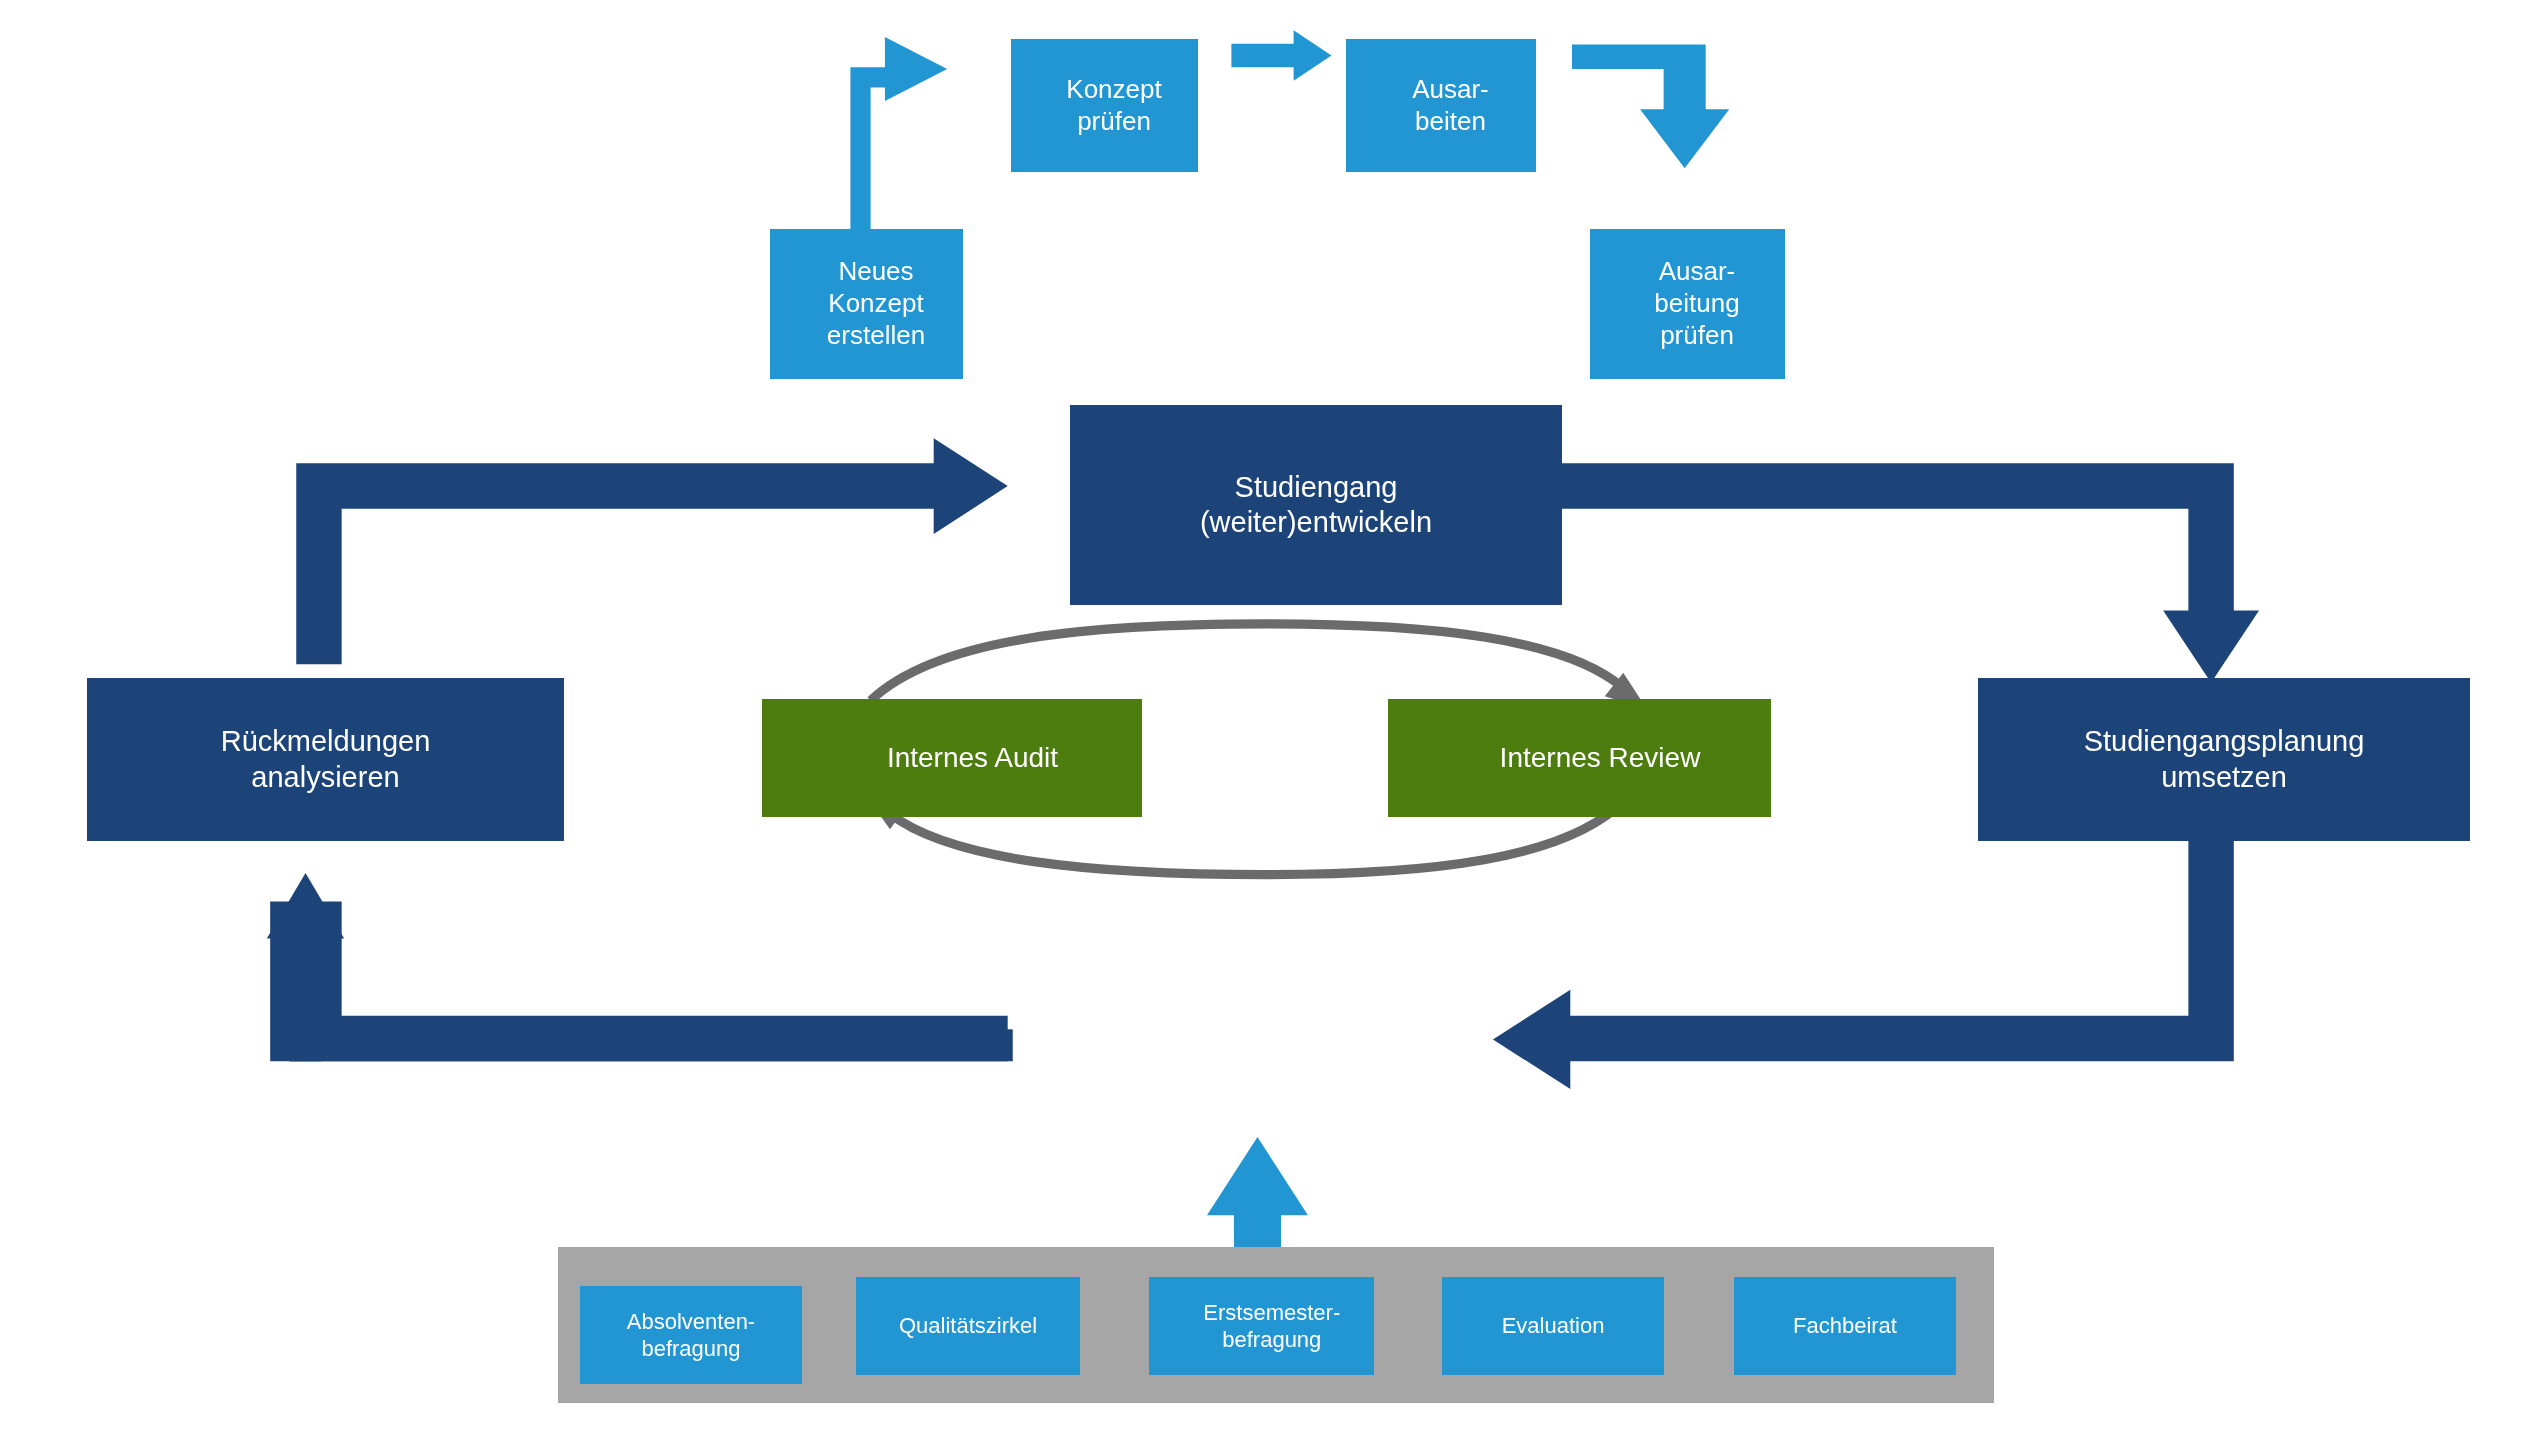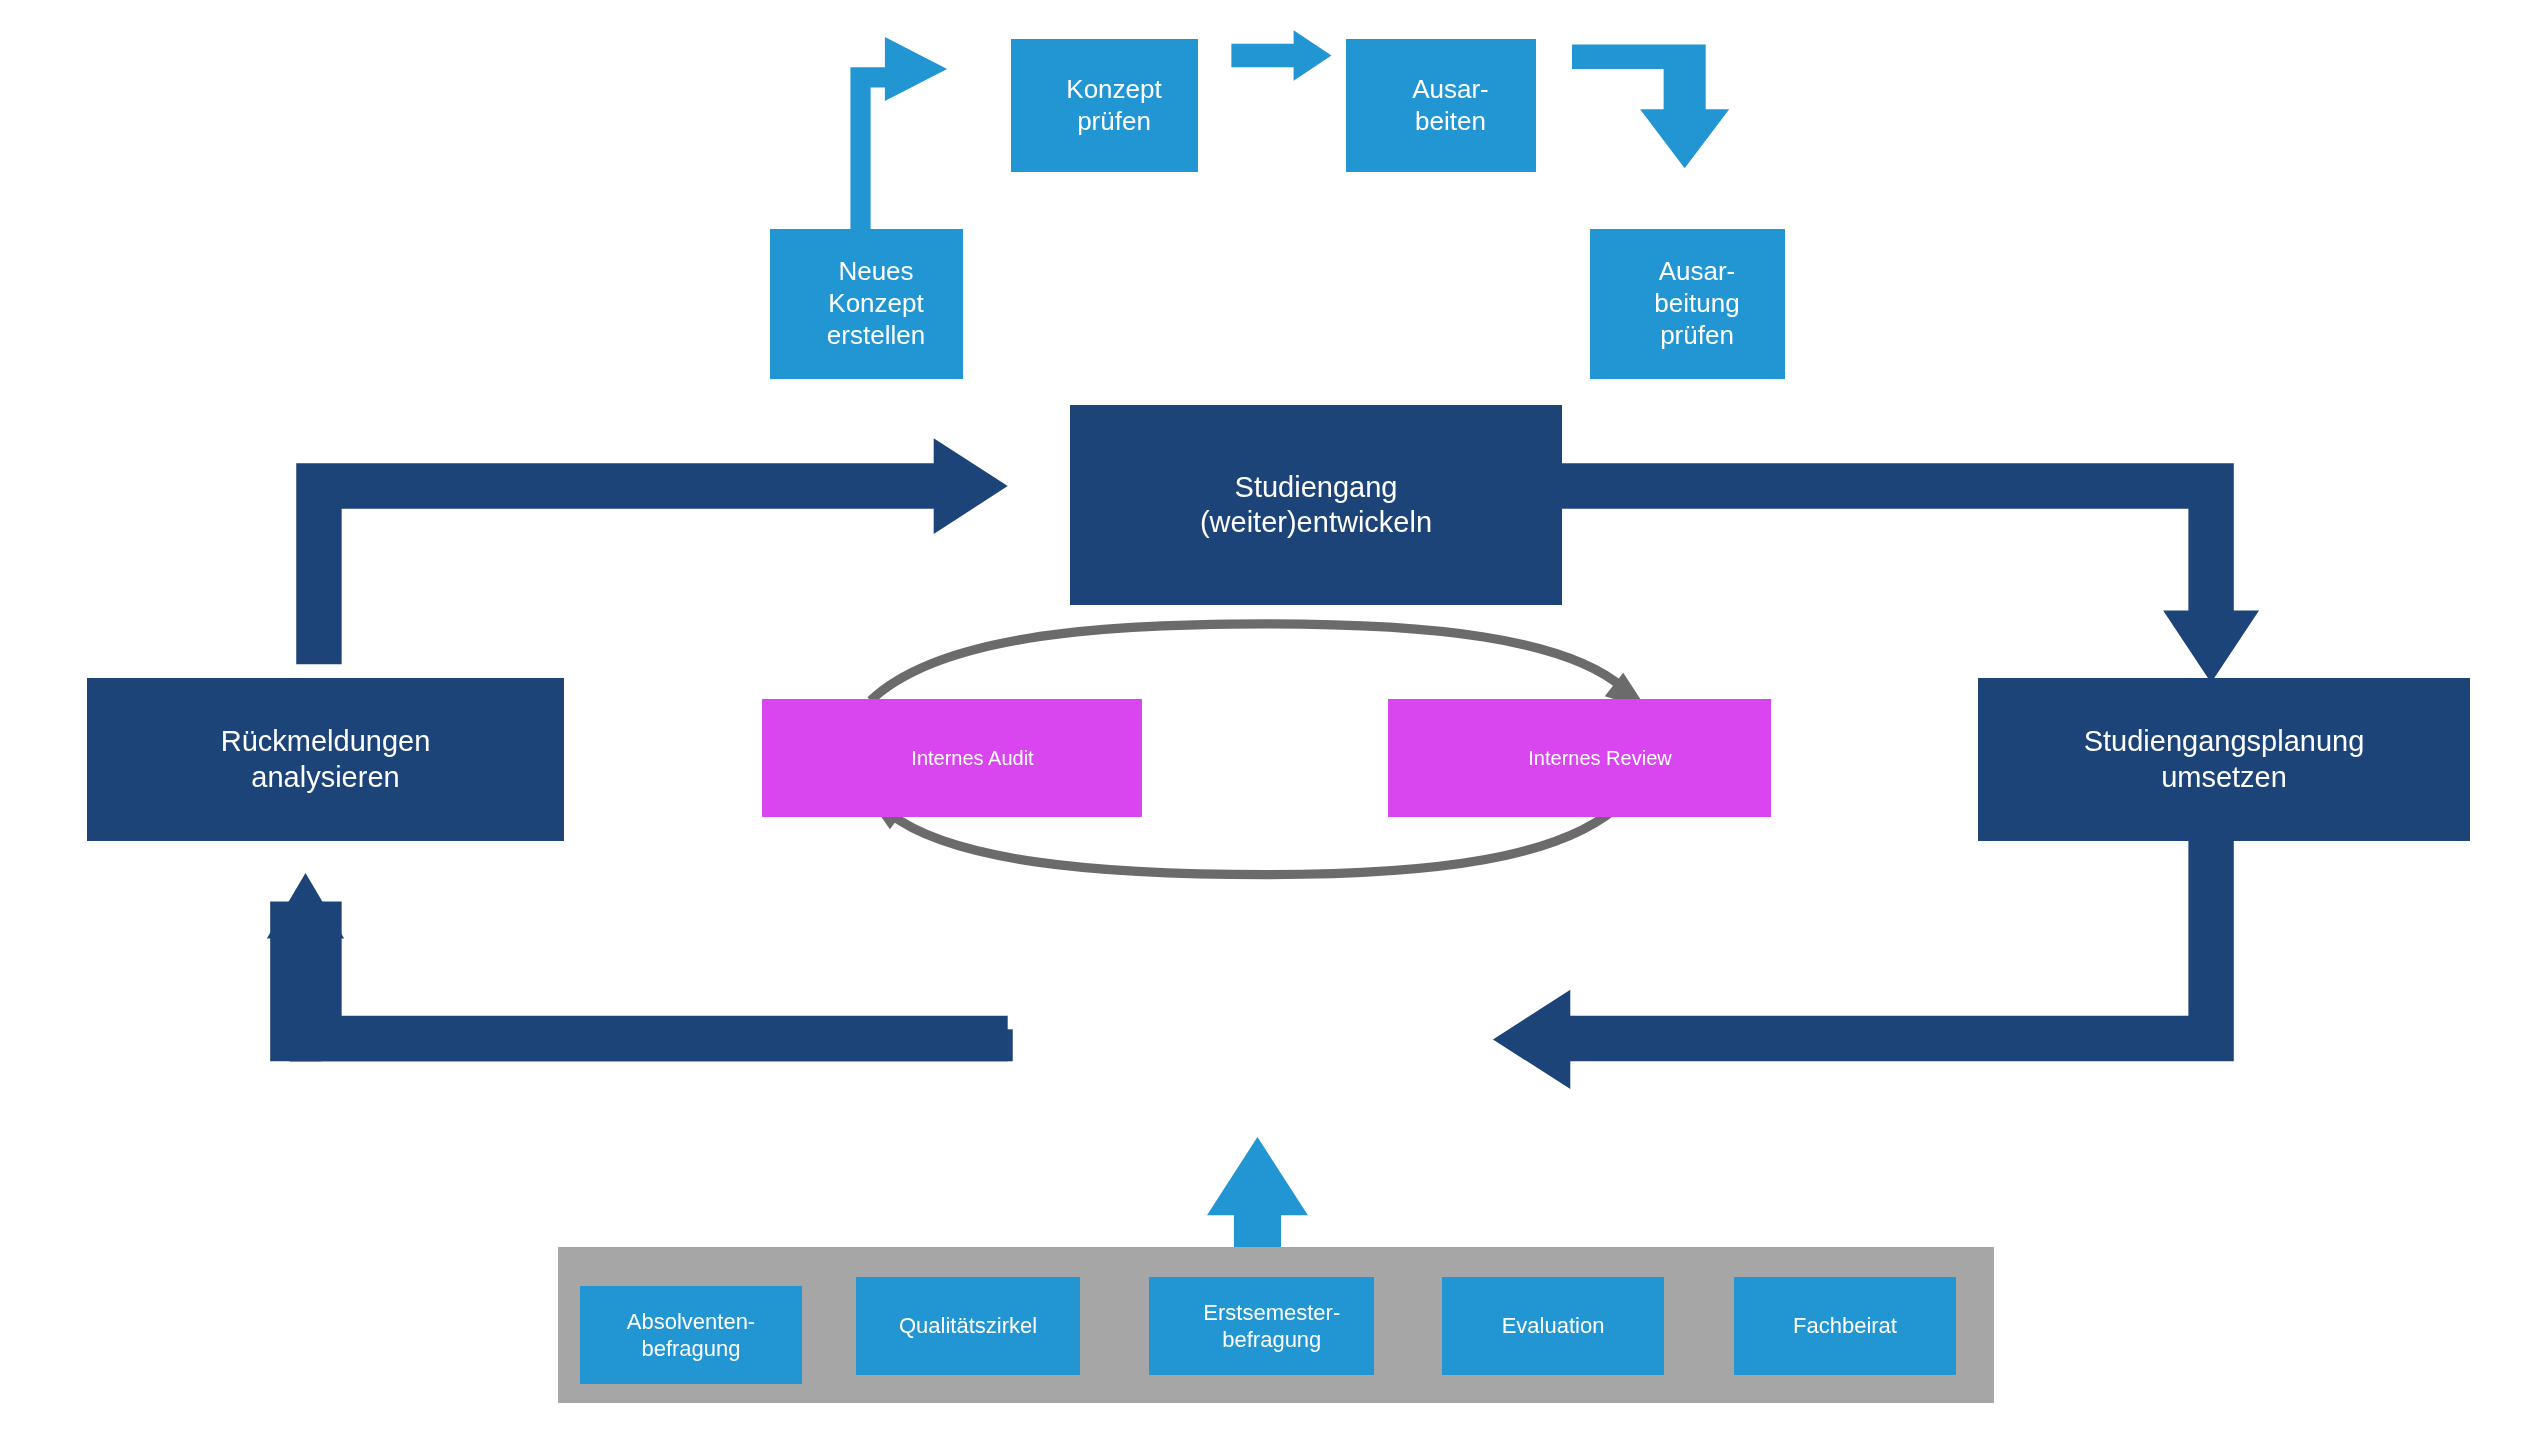--- a/index.html
+++ b/index.html
@@ -42,22 +42,22 @@
   .node-light {
     background: #2196d3;
     font-size: 26px;
     padding-left: 24px;
   }
   .node-dark {
     background: #1c4478;
     font-size: 29px;
   }
   .node-gray {
-    background: #d946ef;
-    font-size: 20px;
+    background: #4d7c0f;
+    font-size: 28px;
     padding-left: 46px;
   }
   .band {
     position: absolute;
     background: #a6a6a6;
   }
   .band-chip {
     position: absolute;
     background: #2196d3;
     color: #ffffff;

